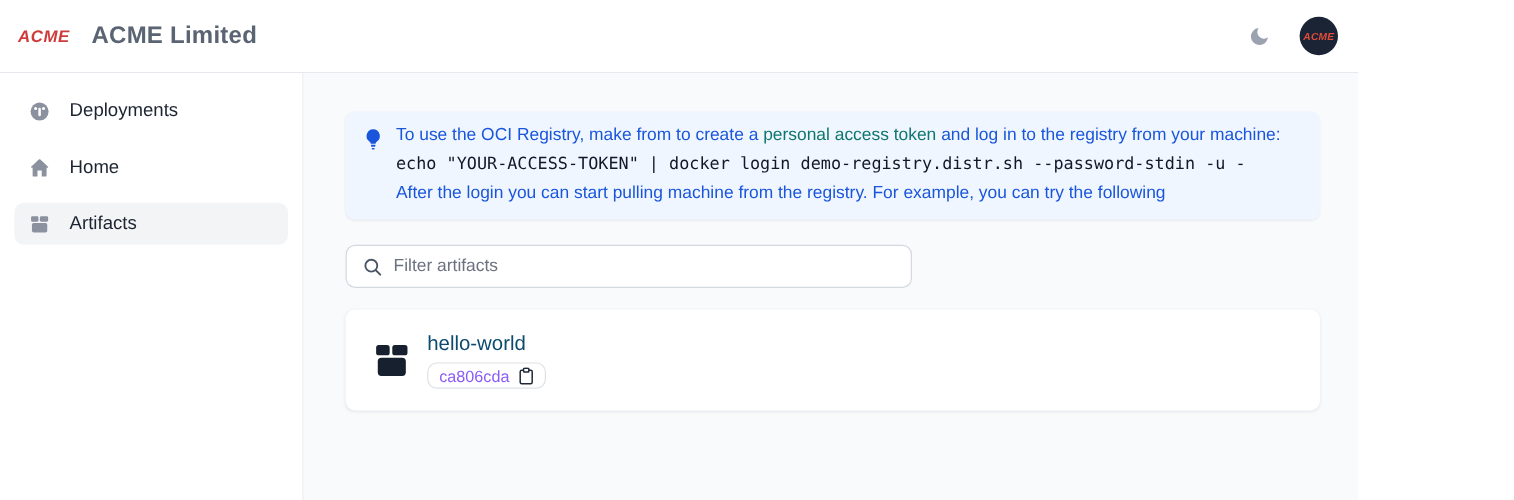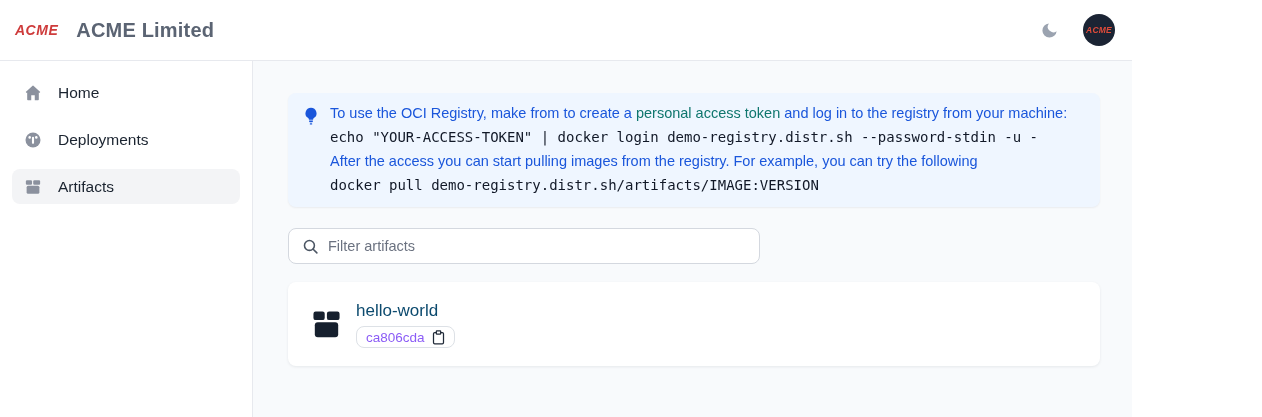--- a/index.html
+++ b/index.html
@@ -134,33 +134,33 @@
       <div class="avatar">
         <span>ACME</span>
       </div>
     </div>
   </header>
 
   <div class="body-row">
 
     <nav class="sidebar">
       <div class="nav-item">
-        <svg width="18" height="18" viewBox="0 0 24 24" fill="#8b919e">
-          <path d="M11.45 2.4a.8.8 0 0 1 1.1 0l9.15 8.4-1.15 1.25-.8-.73v9.18a1 1 0 0 1-1 1h-4.4v-6.6h-4.7v6.6h-4.4a1 1 0 0 1-1-1v-9.18l-.8.73L2.3 10.8z"></path>
-        </svg>
-        <span>Home</span>
-      </div>
-      <div class="nav-item">
         <svg width="18" height="18" viewBox="0 0 24 24">
           <circle cx="12" cy="12" r="10" fill="#8b919e"></circle>
           <circle cx="7.6" cy="8.5" r="1.7" fill="#ffffff"></circle>
           <circle cx="16.4" cy="8.5" r="1.7" fill="#ffffff"></circle>
           <rect x="10.6" y="7.6" width="2.8" height="9.6" rx="1.4" fill="#ffffff"></rect>
         </svg>
         <span>Deployments</span>
+      </div>
+      <div class="nav-item">
+        <svg width="18" height="18" viewBox="0 0 24 24" fill="#8b919e">
+          <path d="M11.45 2.4a.8.8 0 0 1 1.1 0l9.15 8.4-1.15 1.25-.8-.73v9.18a1 1 0 0 1-1 1h-4.4v-6.6h-4.7v6.6h-4.4a1 1 0 0 1-1-1v-9.18l-.8.73L2.3 10.8z"></path>
+        </svg>
+        <span>Home</span>
       </div>
       <div class="nav-item active">
         <svg width="18" height="18" viewBox="0 0 24 24" fill="#8b919e">
           <rect x="2.5" y="3" width="8.2" height="6" rx="1.5"></rect>
           <rect x="12.3" y="3" width="9.2" height="6" rx="1.5"></rect>
           <rect x="3.5" y="10.4" width="17" height="10.6" rx="2"></rect>
         </svg>
         <span>Artifacts</span>
       </div>
     </nav>
@@ -171,22 +171,21 @@
         <div class="info-icon-col">
           <svg width="14" height="19" viewBox="0 0 24 32" fill="#1a56db">
             <path d="M12 1a9.5 9.5 0 0 0-5.4 17.3c1.1.77 1.9 1.95 1.9 3.2h7c0-1.25.8-2.43 1.9-3.2A9.5 9.5 0 0 0 12 1z"></path>
             <path d="M8.8 23h6.4v1.6a1.4 1.4 0 0 1-1.4 1.4H10.2a1.4 1.4 0 0 1-1.4-1.4z"></path>
             <rect x="9.9" y="27.6" width="4.2" height="2.2" rx="1.1"></rect>
           </svg>
         </div>
         <div class="info-lines">
           <p class="info-prose"><span>To use the OCI Registry, make from to create a </span><a>personal access token</a><span> and log in to the registry from your machine:</span></p>
           <p class="info-code">echo "YOUR-ACCESS-TOKEN" | docker login demo-registry.distr.sh --password-stdin -u -</p>
-          <p class="info-prose">After the access you can start pulling images from the registry. For example, you can try the following</p>
-          <p class="info-code">docker pull demo-registry.distr.sh/artifacts/IMAGE:VERSION</p>
+          <p class="info-prose">After the login you can start pulling machine from the registry. For example, you can try the following</p>
         </div>
       </div>
 
       <div class="filter-box">
         <svg width="17" height="17" viewBox="0 0 24 24" fill="none" stroke="#4b5563" stroke-width="2.2" stroke-linecap="round">
           <circle cx="10.5" cy="10.5" r="7"></circle>
           <line x1="15.8" y1="15.8" x2="21" y2="21"></line>
         </svg>
         <input type="text" placeholder="Filter artifacts" style="">
       </div>

